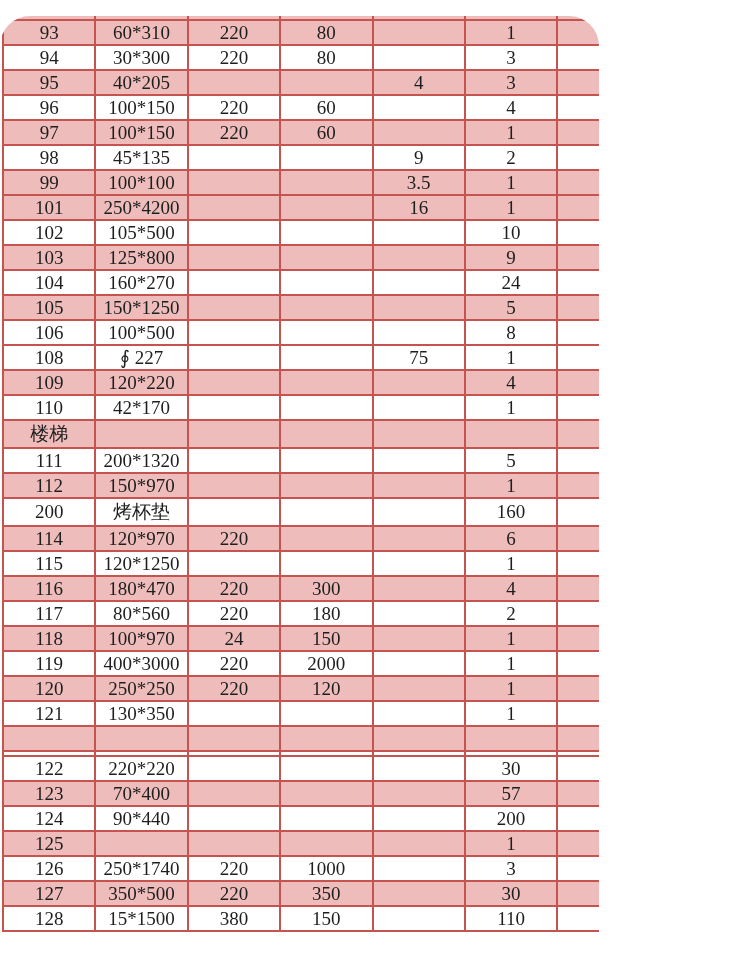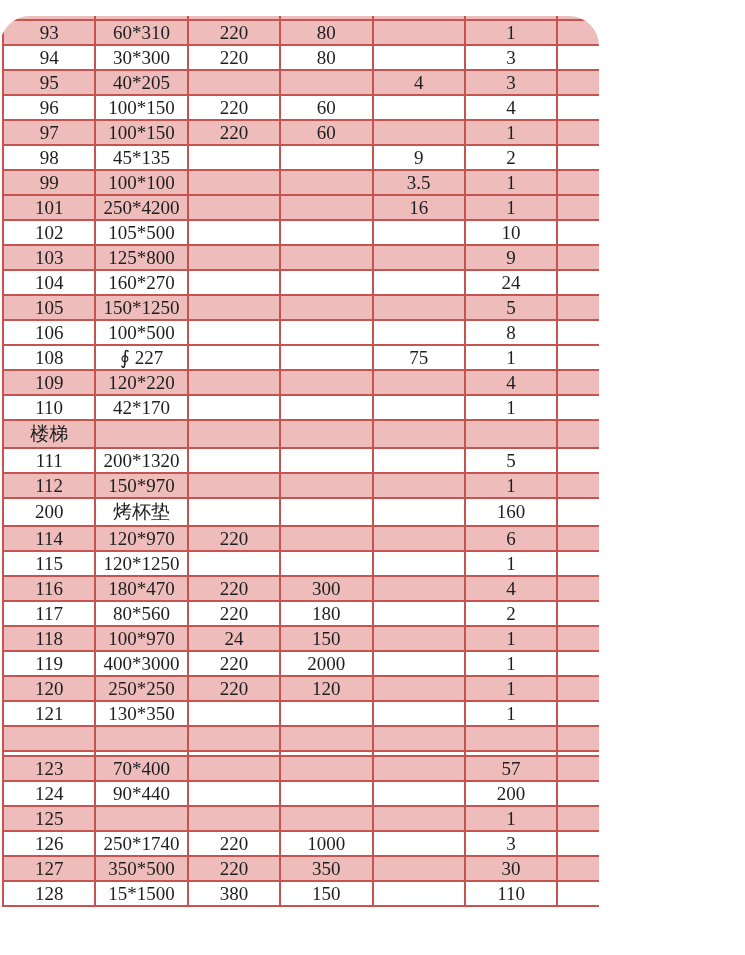--- a/index.html
+++ b/index.html
@@ -359,20 +359,30 @@
         <tr class="white spacer">
           <td></td>
           <td></td>
           <td></td>
           <td></td>
           <td></td>
           <td></td>
           <td></td>
           <td></td>
         </tr>
+        <tr class="white data">
+          <td>122</td>
+          <td>220*220</td>
+          <td></td>
+          <td></td>
+          <td></td>
+          <td>30</td>
+          <td></td>
+          <td></td>
+        </tr>
         <tr class="pink data">
           <td>123</td>
           <td>70*400</td>
           <td></td>
           <td></td>
           <td></td>
           <td>57</td>
           <td></td>
           <td></td>
         </tr>

